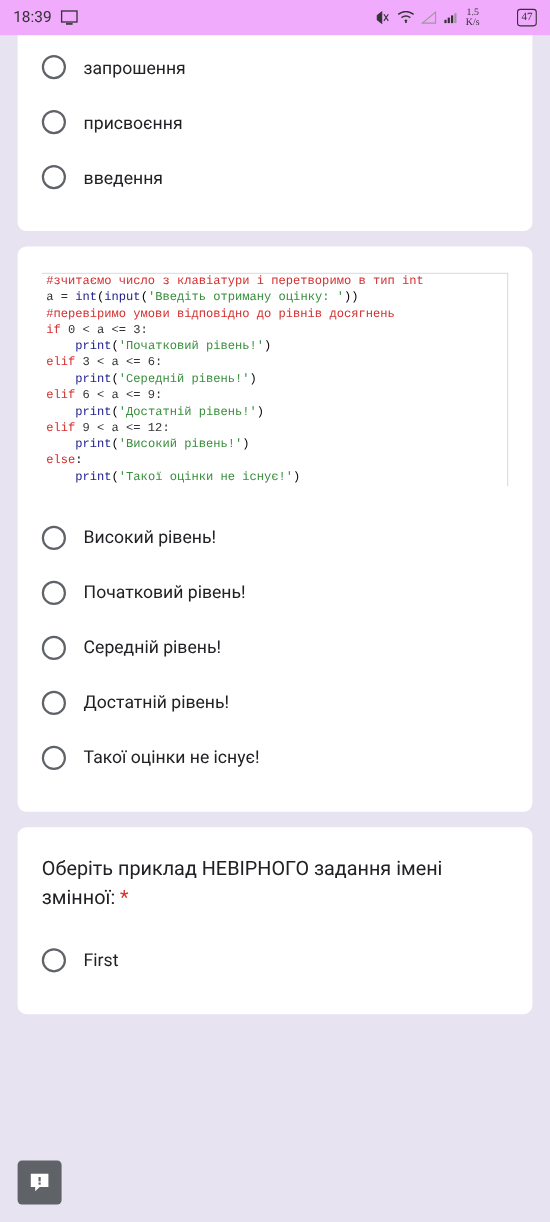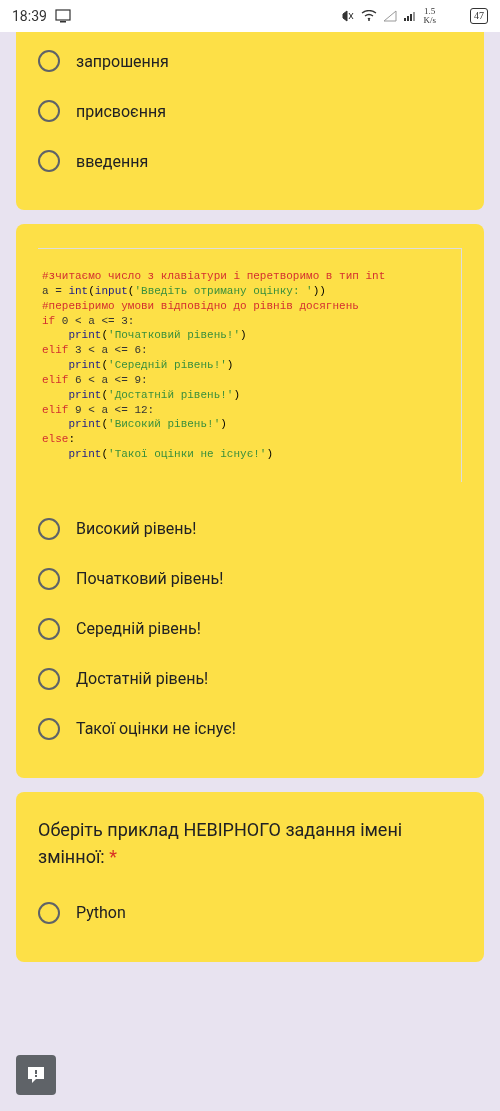--- a/index.html
+++ b/index.html
@@ -6,51 +6,51 @@
     body {
       font-family: 'Roboto', Arial, sans-serif;
       background: #e8e3f0;
       width: 500px;
       height: 1111px;
       overflow: hidden;
       position: relative;
     }
     .status-bar {
       height: 32px;
-      background: #ffffff;
+      background: #f0abfc;
       display: flex;
       align-items: center;
       justify-content: space-between;
       padding: 0 12px;
       font-size: 14px;
       color: #333;
     }
     .status-left { display: flex; align-items: center; gap: 8px; }
     .status-right { display: flex; align-items: center; gap: 6px; font-family: Liberation Serif, serif; }
     .status-icon { display: inline-flex; align-items: center; }
     .content { padding: 0 16px; }
     .card {
-      background: #fde047;
+      background: #ffffff;
       border-radius: 8px;
       padding: 24px 22px;
       margin-bottom: 14px;
     }
     .card.first { border-top-left-radius: 0; border-top-right-radius: 0; padding-top: 4px; }
     .question-text {
       font-size: 18px;
       color: #202124;
       line-height: 1.5;
       margin-bottom: 18px;
     }
     .required { color: #d93025; }
     .code-block {
       border: 1px solid #ddd;
       border-left: none;
       border-bottom: none;
-      padding: 20px 4px;
+      padding: 0 4px;
       font-family: 'Courier New', monospace;
       font-size: 11px;
       line-height: 1.35;
       margin-bottom: 22px;
       white-space: pre;
       overflow: hidden;
     }
     .c-comment { color: #d32f2f; }
     .c-func { color: #1a1a8a; }
     .c-string { color: #388e3c; }
@@ -195,21 +195,21 @@
       <span class="radio-label">Такої оцінки не існує!</span>
     </div>
   </div>
 
   <div class="card">
     <div class="question-text">
       <span>Оберіть приклад НЕВІРНОГО задання імені змінної:</span> <span class="required">*</span>
     </div>
     <div class="radio-option">
       <div class="radio-circle"></div>
-      <span class="radio-label">Python</span>
+      <span class="radio-label">First</span>
     </div>
   </div>
 </div>
 
 <div class="feedback-btn">
   <svg width="20" height="20" viewBox="0 0 20 20">
     <path d="M2 2 H18 V14 H10 L6 18 V14 H2 Z" fill="#fff"></path>
     <rect x="9" y="5" width="2" height="4" fill="#5f6368"></rect>
     <rect x="9" y="10" width="2" height="2" fill="#5f6368"></rect>
   </svg>

